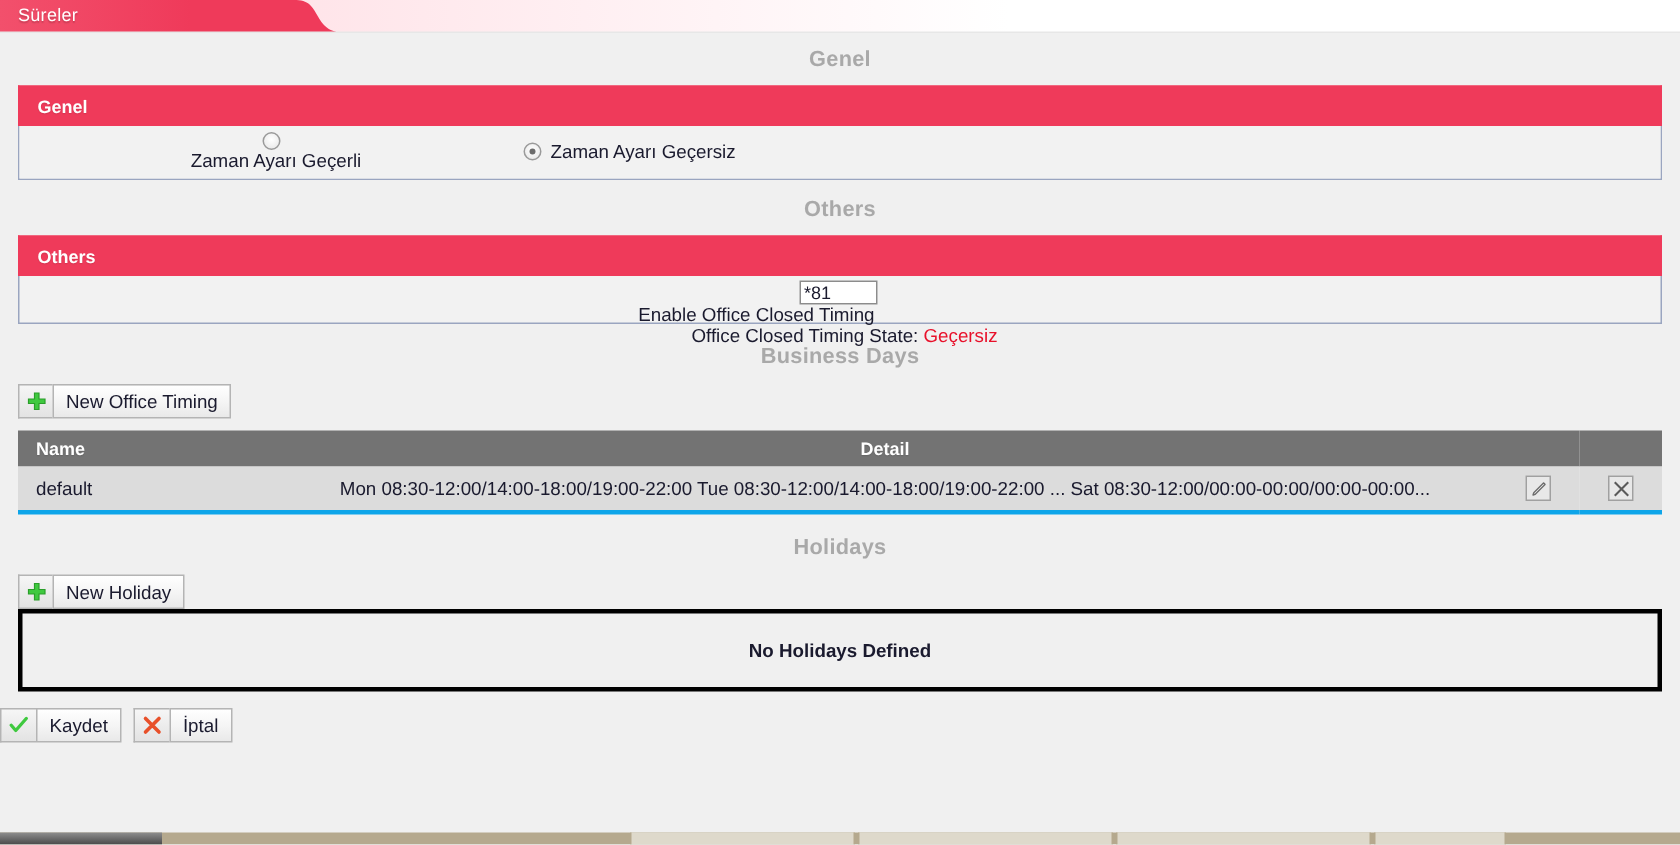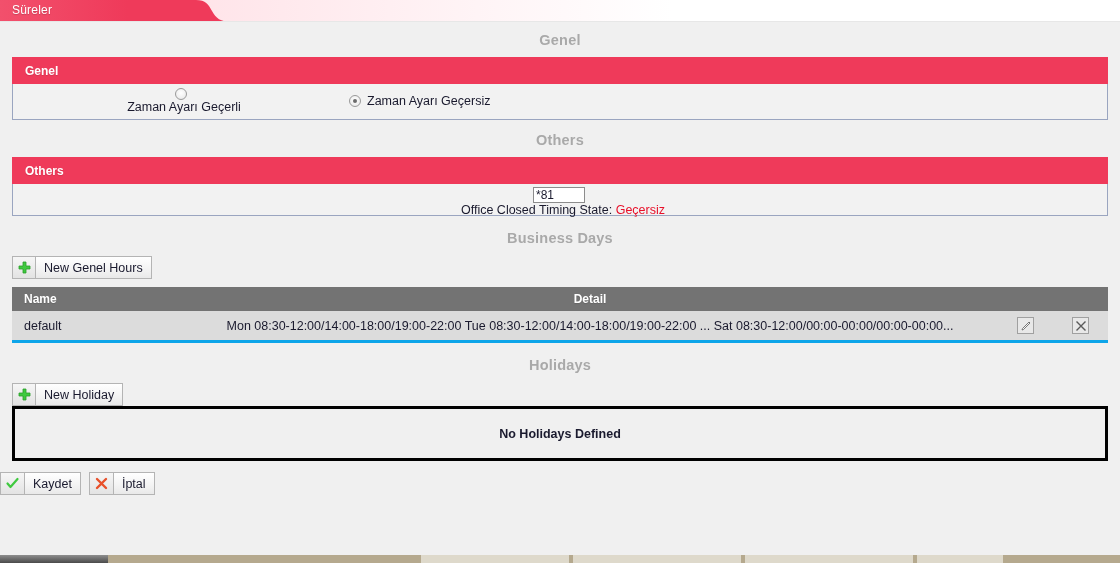--- a/index.html
+++ b/index.html
@@ -301,41 +301,42 @@
   </div>
 
   <div class="section-title" style="padding:12px 0 9px 0;">Others</div>
 
   <div class="panel-head">Others</div>
   <div class="panel">
     <div class="others-grid">
 
       <div class="others-row">
         <input class="code-input" type="text" value="*81" style="">
+        <span class="others-label">Enable Office Closed Timing</span>
         <span class="state-text">
           <span>Office Closed Timing State:</span>
           <span class="state-val">Geçersiz</span>
         </span>
       </div>
 
 
 
     </div>
   </div>
 
   <div class="section-title" style="padding:14px 0 10px 0;">Business Days</div>
 
   <div class="toolbar">
     <span class="btn-split">
       <span class="btn-icon-box">
         <svg class="plus-icon" width="13" height="13" viewBox="0 0 13 13" aria-hidden="true">
           <path d="M5,1 H8 V5 H12 V8 H8 V12 H5 V8 H1 V5 H5 Z" fill="#3fc93f" stroke="#2a9e2a" stroke-width="0.8"></path>
         </svg>
       </span>
-      <span class="btn-text-box">New Genel Hours</span>
+      <span class="btn-text-box">New Office Timing</span>
     </span>
   </div>
 
   <table class="dtable" style="margin-top:8px;">
     <colgroup>
       <col style="width:170px">
       <col>
       <col style="width:55px">
       <col style="width:55px">
     </colgroup>

